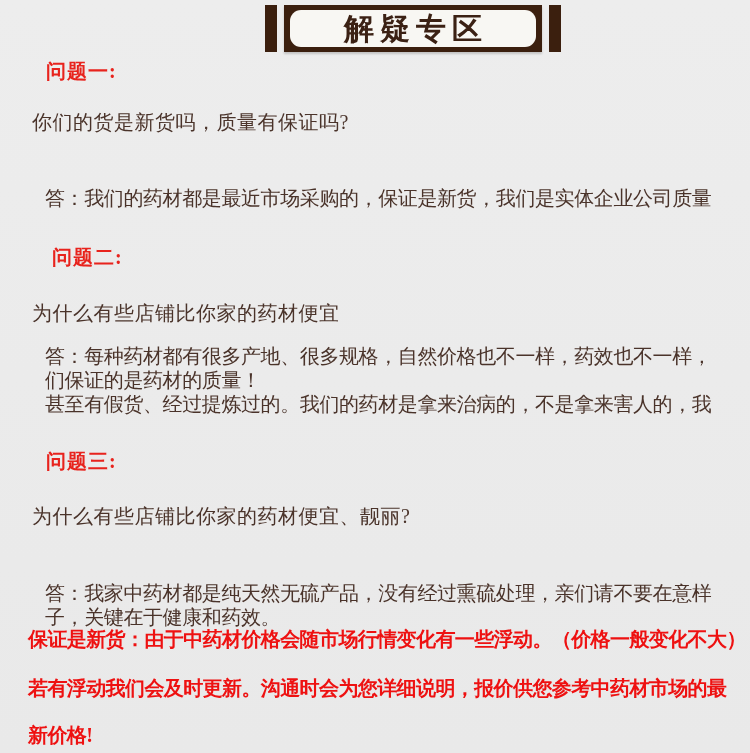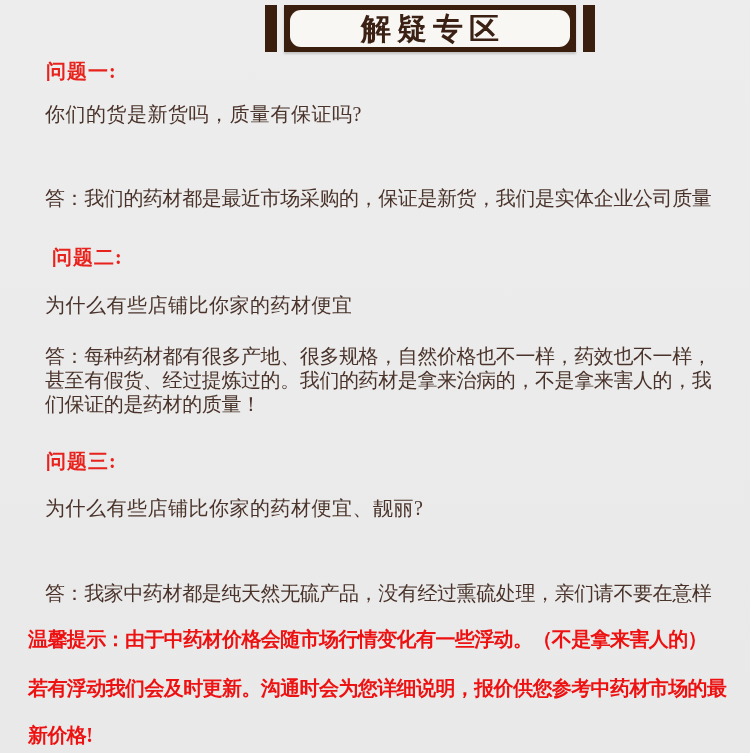--- a/index.html
+++ b/index.html
@@ -24,21 +24,21 @@
     height: 47px;
     display: flex;
     align-items: stretch;
   }
   .banner .side-bar {
     width: 12px;
     background: #3b1f0e;
   }
   .banner .gap { width: 7px; }
   .banner .center-block {
-    width: 292px;
+    width: 258px;
     background: #3b1f0e;
     padding: 5px 6px;
     box-sizing: border-box;
     box-shadow: 0 2px 2px rgba(0,0,0,0.18);
   }
   .banner .panel {
     width: 100%;
     height: 100%;
     background: #f8f7f3;
     border-radius: 11px;
@@ -62,26 +62,27 @@
     left: 46px;
     font-size: 20px;
     font-weight: bold;
     color: #e8231d;
     letter-spacing: 1px;
     white-space: nowrap;
     line-height: 22px;
   }
   .faq-question {
     position: absolute;
-    left: 45px;
+    left: 32px;
     font-size: 20px;
     color: #4a332a;
     letter-spacing: 0.5px;
     white-space: nowrap;
     line-height: 23px;
+    margin-top: 8px;
   }
   .faq-answer {
     position: absolute;
     left: 45px;
     font-size: 20px;
     color: #4a332a;
     letter-spacing: -0.4px;
     line-height: 24px;
   }
   .faq-answer .ans-line { white-space: nowrap; }
@@ -133,27 +134,28 @@
   <div class="faq-label" id="q1-label">问题一:</div>
   <div class="faq-question" id="q1-question">你们的货是新货吗，质量有保证吗?</div>
   <div class="faq-answer" id="q1-answer">
     <div class="ans-line">答：我们的药材都是最近市场采购的，保证是新货，我们是实体企业公司质量</div>
   </div>
 
   <div class="faq-label" id="q2-label">问题二:</div>
   <div class="faq-question" id="q2-question">为什么有些店铺比你家的药材便宜</div>
   <div class="faq-answer" id="q2-answer">
     <div class="ans-line">答：每种药材都有很多产地、很多规格，自然价格也不一样，药效也不一样，</div>
+    <div class="ans-line">们保证的是药材的质量！</div>
     <div class="ans-line">甚至有假货、经过提炼过的。我们的药材是拿来治病的，不是拿来害人的，我</div>
-    <div class="ans-line">们保证的是药材的质量！</div>
   </div>
 
   <div class="faq-label" id="q3-label">问题三:</div>
   <div class="faq-question" id="q3-question">为什么有些店铺比你家的药材便宜、靓丽?</div>
   <div class="faq-answer" id="q3-answer">
     <div class="ans-line">答：我家中药材都是纯天然无硫产品，没有经过熏硫处理，亲们请不要在意样</div>
+    <div class="ans-line">子，关键在于健康和药效。</div>
   </div>
 
-  <div class="notice-line" id="tip-1">温馨提示：由于中药材价格会随市场行情变化有一些浮动。（不是拿来害人的）</div>
+  <div class="notice-line" id="tip-1">保证是新货：由于中药材价格会随市场行情变化有一些浮动。（价格一般变化不大）</div>
   <div class="notice-line" id="tip-2">若有浮动我们会及时更新。沟通时会为您详细说明，报价供您参考中药材市场的最</div>
   <div class="notice-line" id="tip-3">新价格!</div>
 
 </div>
 
 </body></html>

